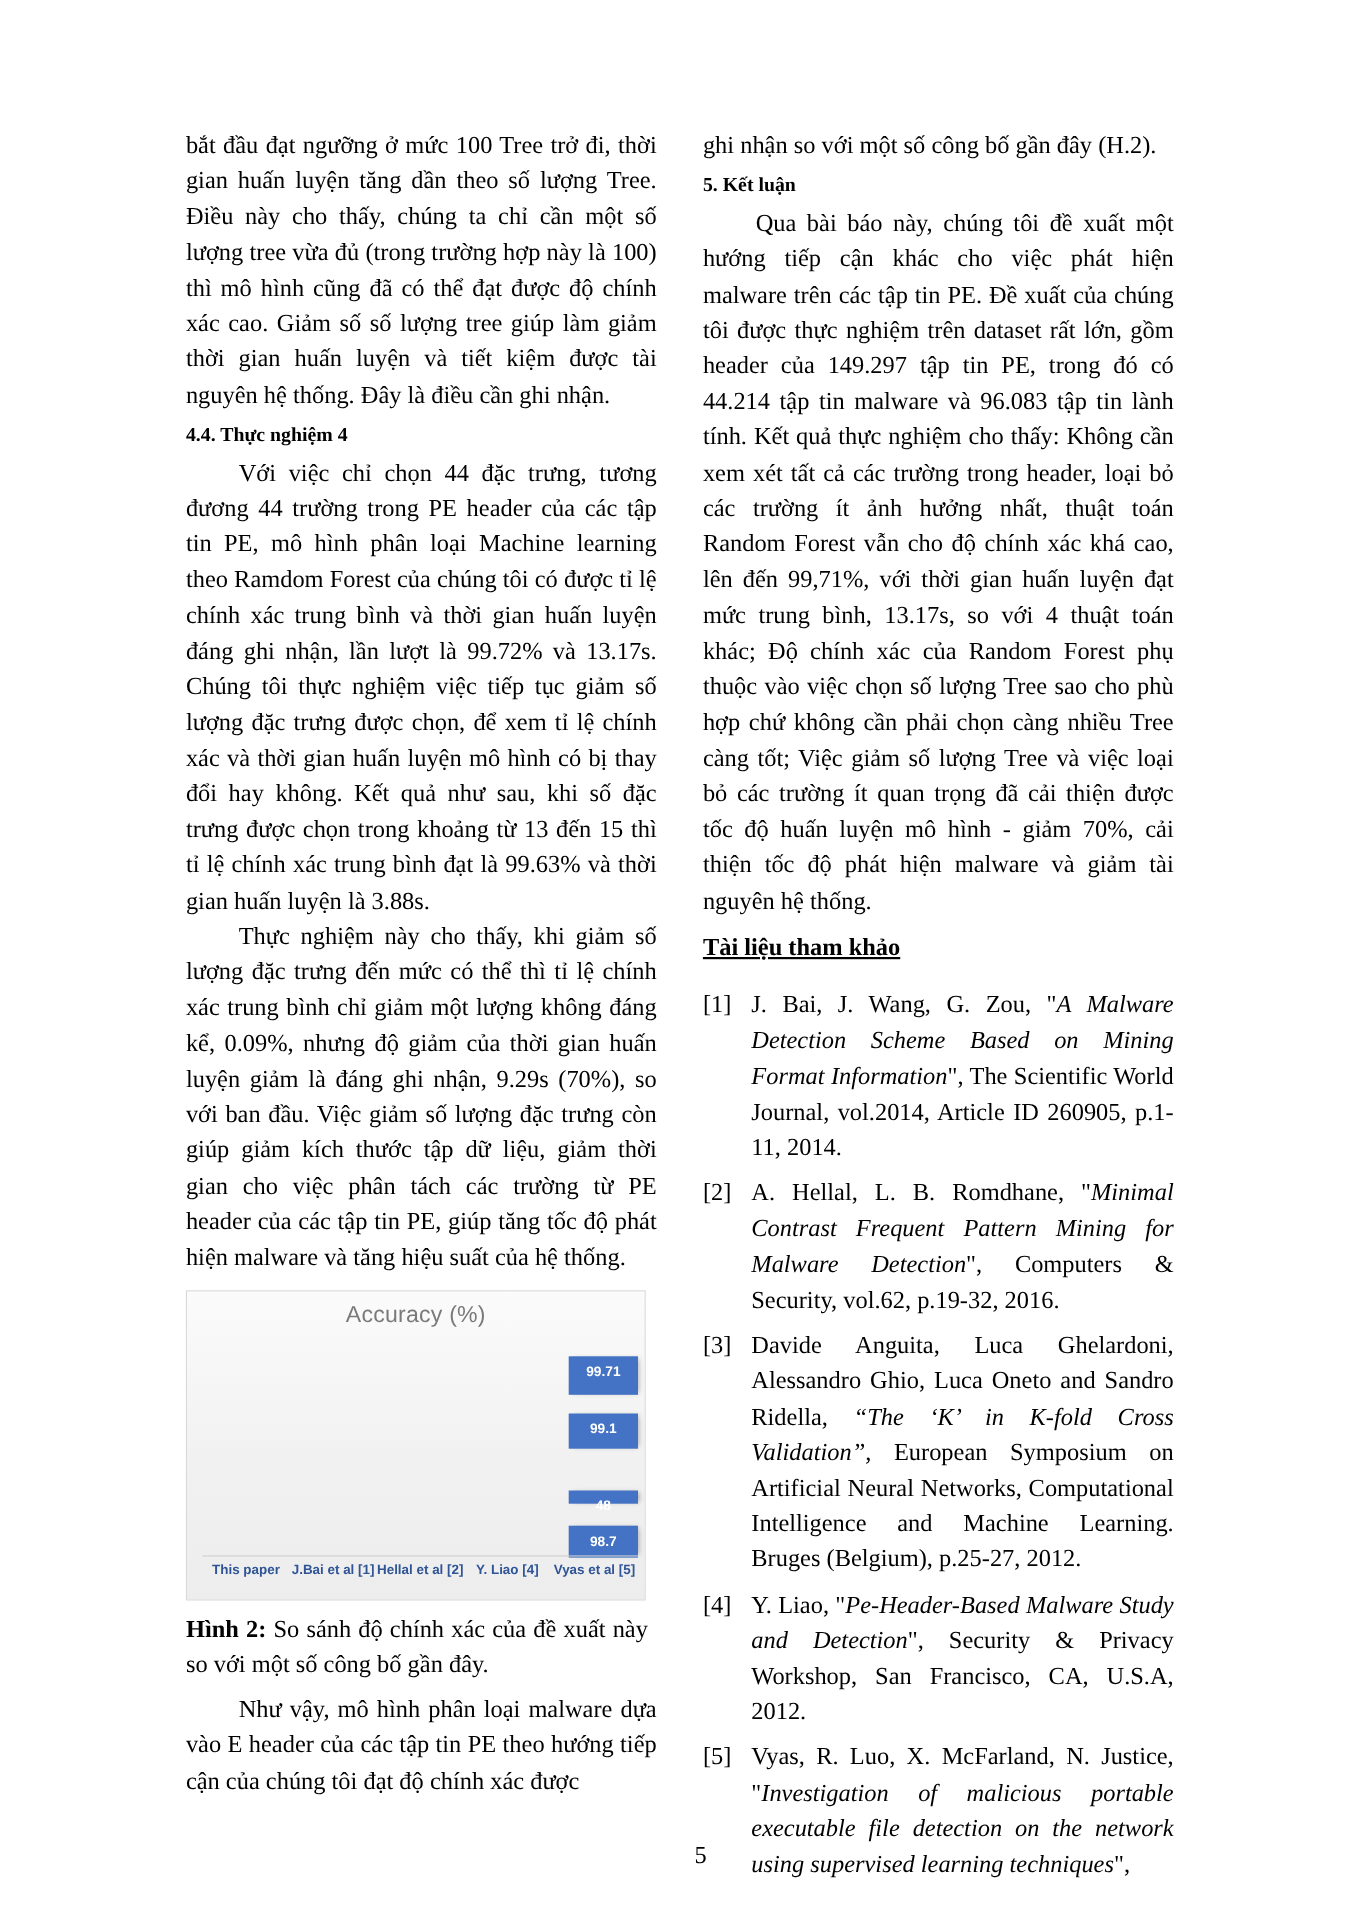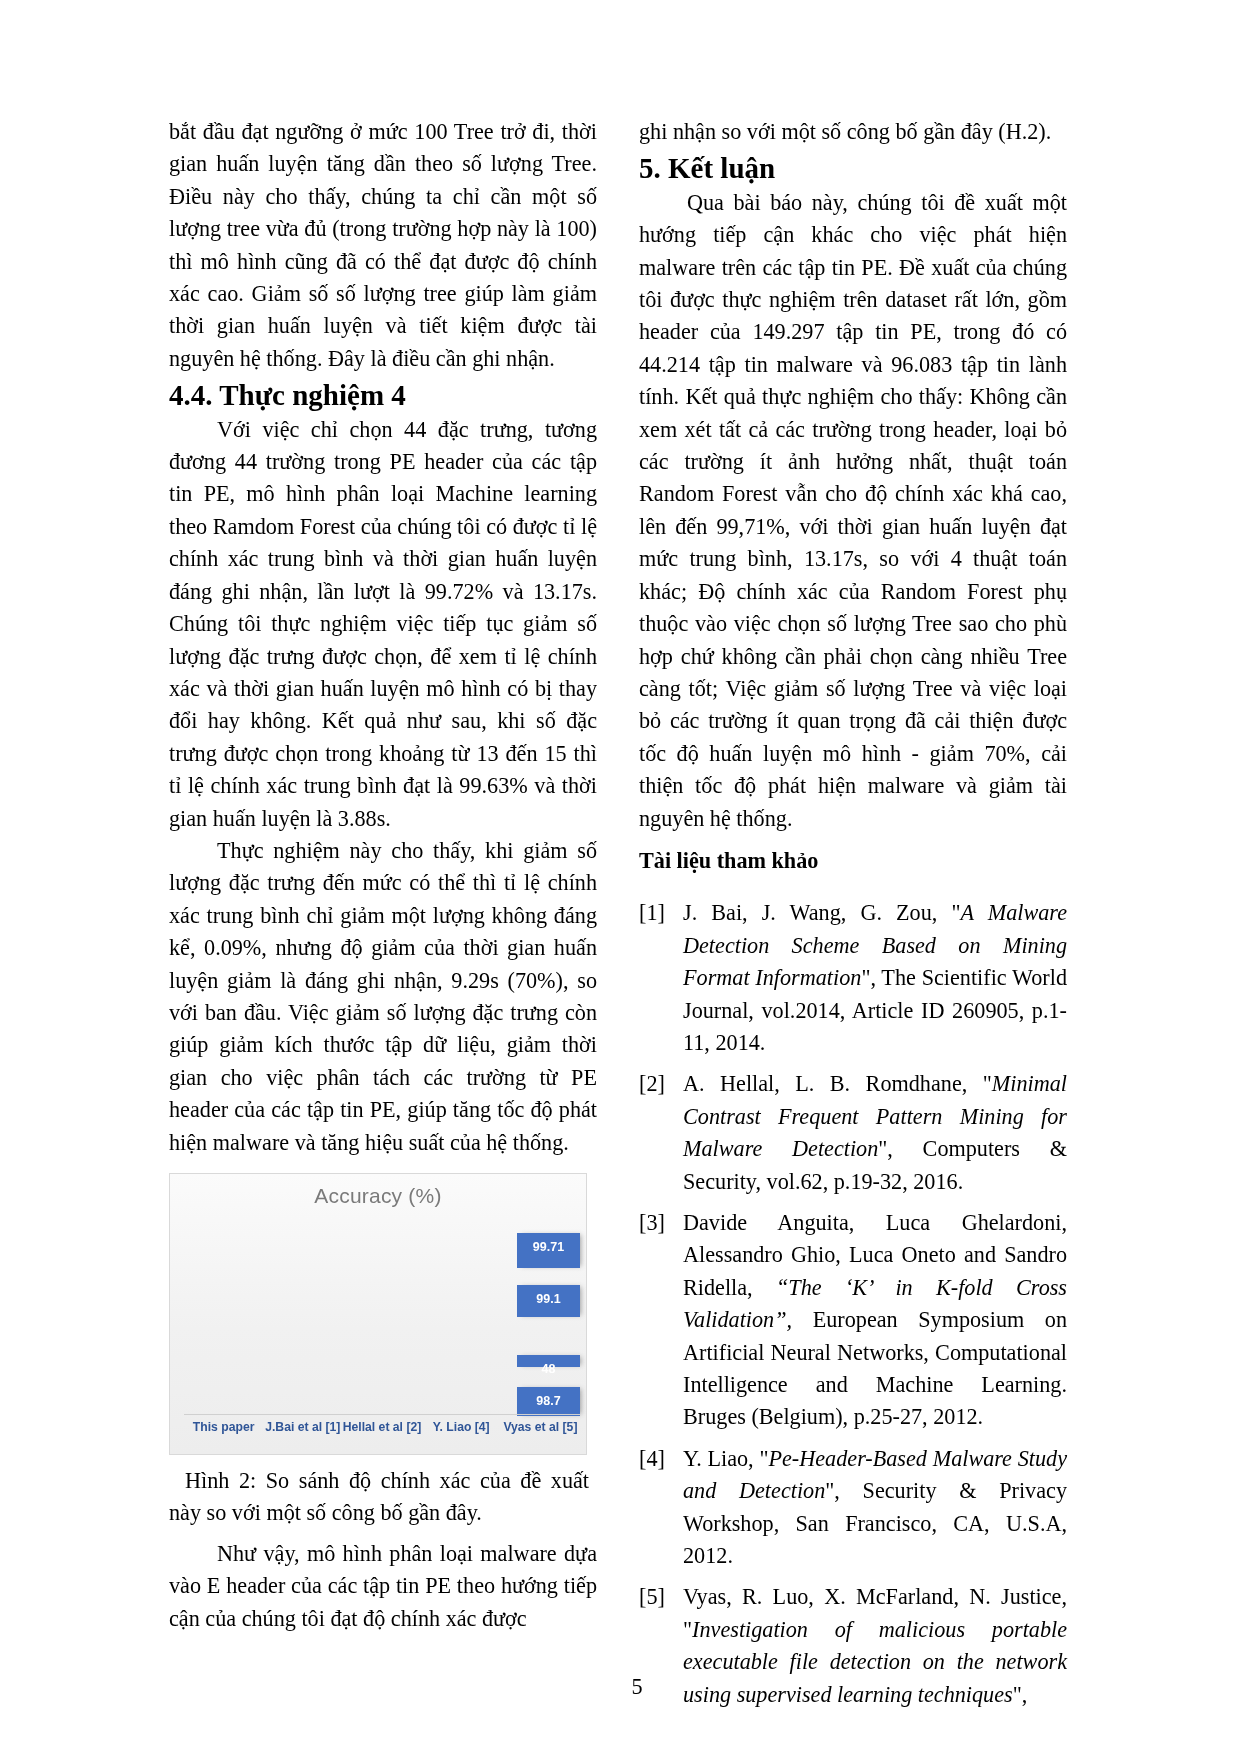--- a/index.html
+++ b/index.html
@@ -37,31 +37,32 @@
     margin: 0;
     font-size: 22.2px;
     line-height: 32.4px;
     text-align: justify;
     text-justify: inter-word;
     hyphens: none;
   }
   p.indent { text-indent: 48px; }
   h2.section {
     margin: 4px 0 2px 0;
-    font-size: 29px;
+    font-size: 18px;
     line-height: 32.4px;
     font-weight: bold;
     text-align: left;
   }
   h3.refhead {
     margin: 10px 0 20px 0;
     font-size: 22.2px;
     line-height: 32.4px;
     font-weight: bold;
     text-align: left;
+    text-decoration: underline;
   }
   
   .figure-wrap {
     margin-top: 14px;
     width: 420px;
   }
   .chart {
     position: relative;
     width: 418px;
     height: 282px;
@@ -133,21 +134,21 @@
     font-weight: bold;
     color: #2f5597;
     white-space: nowrap;
   }
   .caption {
     margin: 10px 0 0 0;
     font-size: 22.2px;
     line-height: 32.4px;
     text-align: justify;
   }
-  .caption b { font-weight: normal; margin-left: 16px; }
+  .caption b { font-weight: bold; }
   
   .ref {
     display: flex;
     margin-top: 9px;
     font-size: 22.2px;
     line-height: 32.4px;
   }
   .ref .num {
     flex: 0 0 44px;
     text-align: left;

